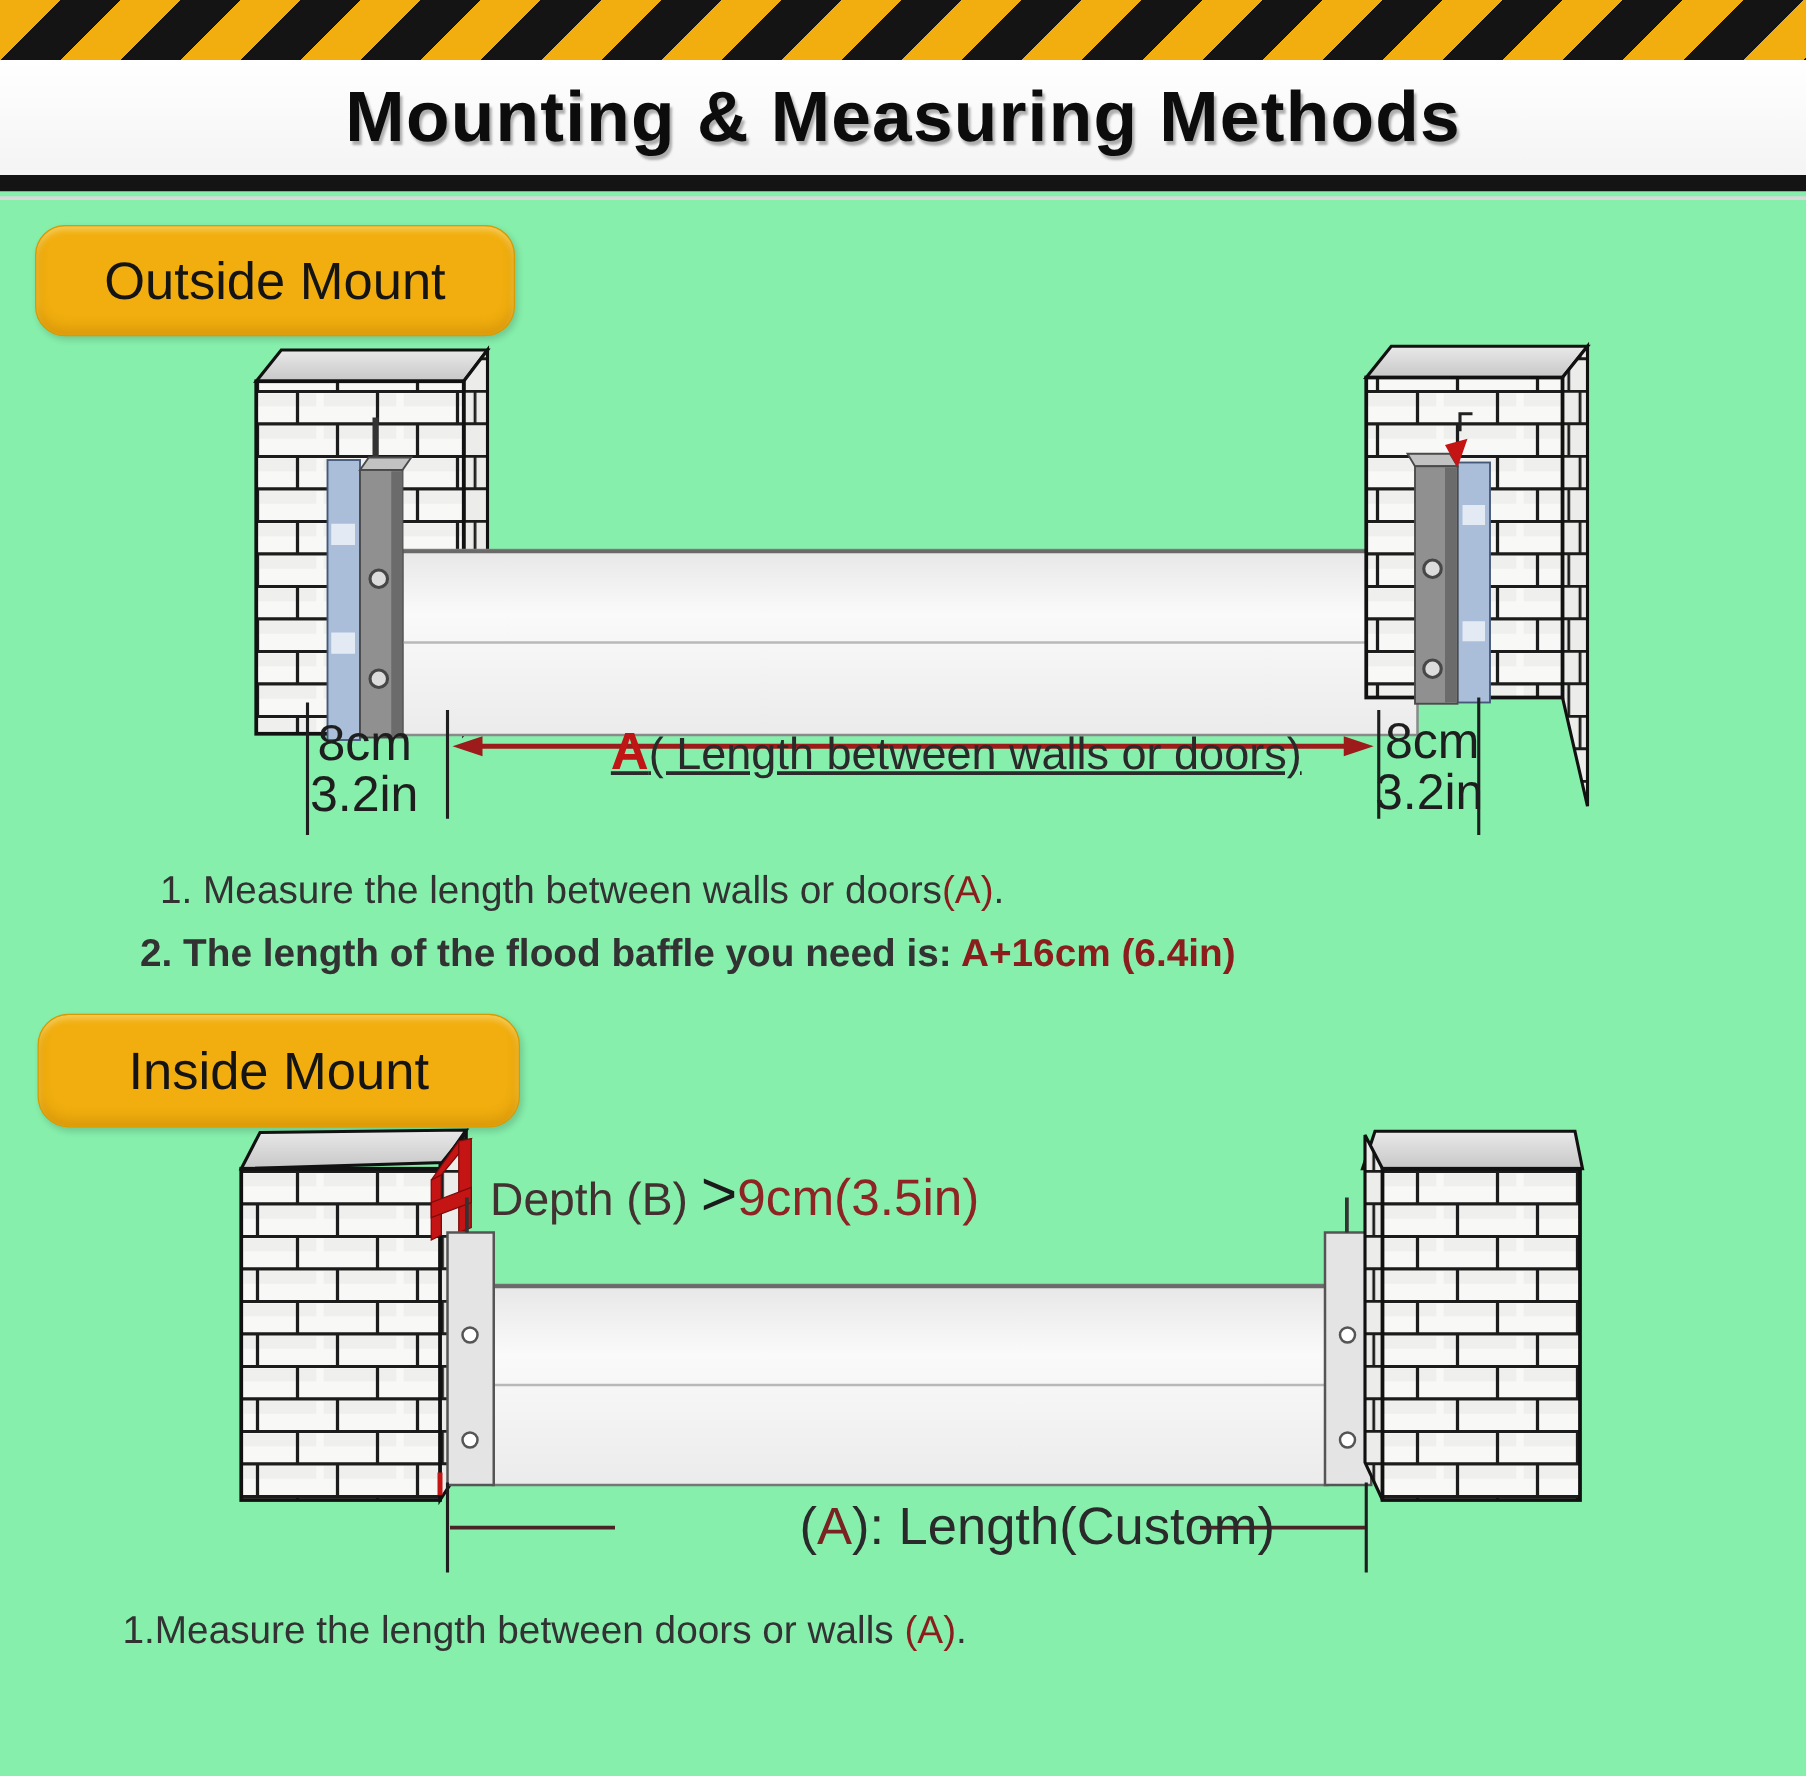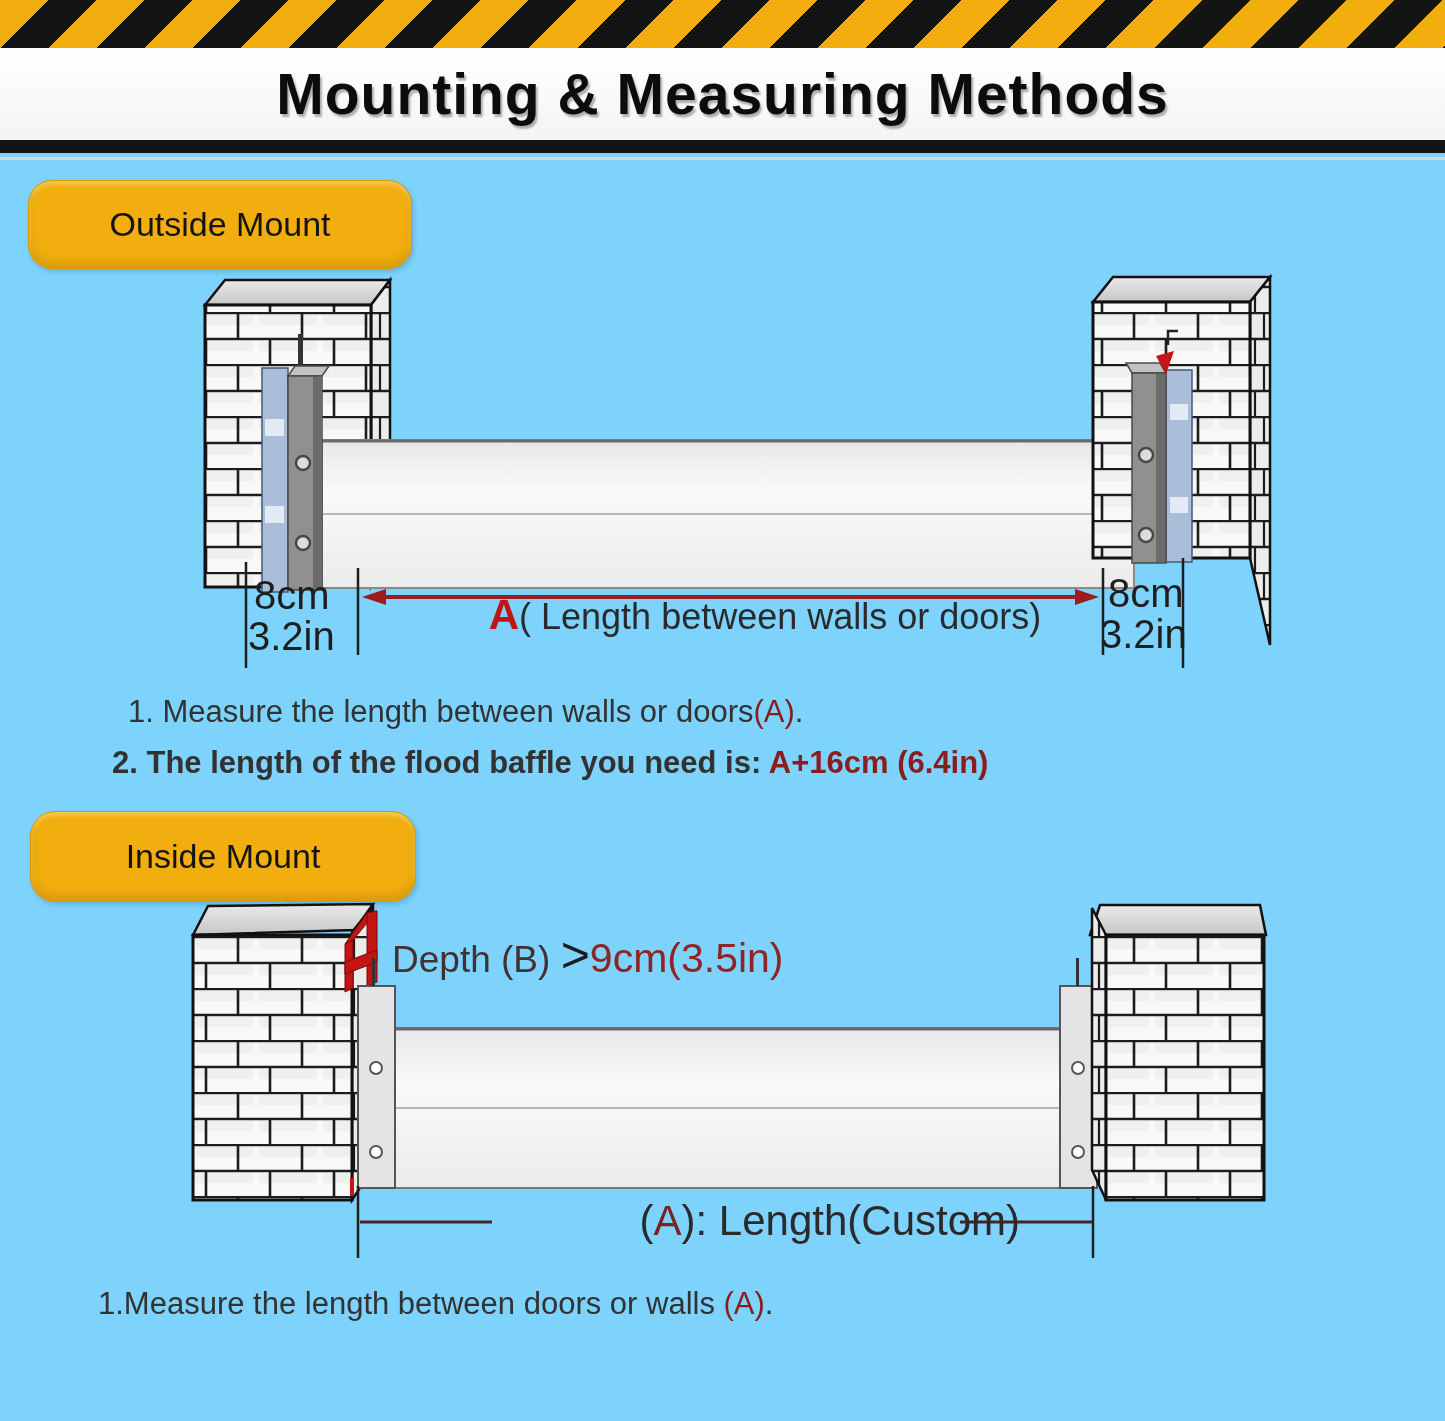--- a/index.html
+++ b/index.html
@@ -4,21 +4,21 @@
 <style>
   :root{
     --accent-yellow:#f1ae0e;
     --hazard-black:#141414;
     --arrow-red:#9e1b1b;
     --highlight-red:#8b1d1d;
     --gauge-red:#c41414;
   }
   html,body{margin:0;padding:0;background:#ffffff;}
   #canvas{
-    position:relative;width:1445px;height:1421px;overflow:hidden;background:#7dd3fc;
+    position:relative;width:1445px;height:1421px;overflow:hidden;background:#86efac;
     font-family:"Liberation Sans",sans-serif;
   }
   .abs{position:absolute;}
   
   .hazard{
     top:0;left:0;width:1445px;height:48px;
     background:repeating-linear-gradient(135deg,
       var(--accent-yellow,#f1ae0e) 0 34px,
       var(--hazard-black,#141414) 34px 68px);
     box-shadow:0 5px 8px rgba(0,0,0,.28);
@@ -32,21 +32,21 @@
     font-size:57px;font-weight:bold;color:#0c0c0c;letter-spacing:1px;
     text-shadow:2px 3px 2px rgba(0,0,0,.30);white-space:nowrap;
   }
   .blackbar{top:140px;left:0;width:1445px;height:13px;background:var(--hazard-black,#141414);}
   .thinline{top:157px;left:0;width:1445px;height:3px;background:#d9d9d9;}
   
   .badge{
     background:var(--accent-yellow,#f1ae0e);
     border:1px solid #d79a00;border-radius:24px;
     display:flex;align-items:center;justify-content:center;
-    font-size:34px;color:#141414;white-space:nowrap;
+    font-size:42px;color:#141414;white-space:nowrap;
     box-shadow:inset 0 -6px 9px rgba(150,90,0,.25), inset 0 3px 5px rgba(255,235,160,.55), 2px 3px 5px rgba(0,0,0,.15);
   }
   .badge1{left:28px;top:180px;width:382px;height:87px;}
   .badge2{left:30px;top:811px;width:384px;height:89px;border-radius:25px;}
   
   svg.diagram{top:0;left:0;pointer-events:none;}
   
   .mtext{font-size:40px;color:#1e1e1e;white-space:nowrap;line-height:1;}
   .spanlabel{font-size:36px;color:#2a2a2a;white-space:nowrap;line-height:1;text-align:center;}
   .spanlabel .a{color:#bf1515;font-weight:bold;font-size:42px;}
@@ -214,21 +214,21 @@
         <line x1="960" y1="1222" x2="1092" y2="1222" stroke="#4a2424" stroke-width="3"></line>
       </g>
     </g>
   </svg>
 
   <div class="abs mtext" style="left:254px;top:575px;">8cm</div>
   <div class="abs mtext" style="left:248px;top:616px;">3.2in</div>
   <div class="abs mtext" style="left:1108px;top:573px;">8cm</div>
   <div class="abs mtext" style="left:1100px;top:614px;">3.2in</div>
 
-  <div class="abs spanlabel" style="left:420px;top:594px;width:690px;">
+  <div class="abs spanlabel" style="left:420px;top:580px;width:690px;text-decoration:underline;">
     <span class="a">A</span><span>( Length between walls or doors)</span>
   </div>
 
   <div class="abs step" style="left:128px;top:693px;">
     <span>1. Measure the length between walls or doors</span><span class="hl">(A)</span><span>.</span>
   </div>
   <div class="abs step" style="left:112px;top:744px;font-weight:bold;">
     <span>2. The length of the flood baffle you need is: </span><span class="hl">A+16cm (6.4in)</span>
   </div>
 

